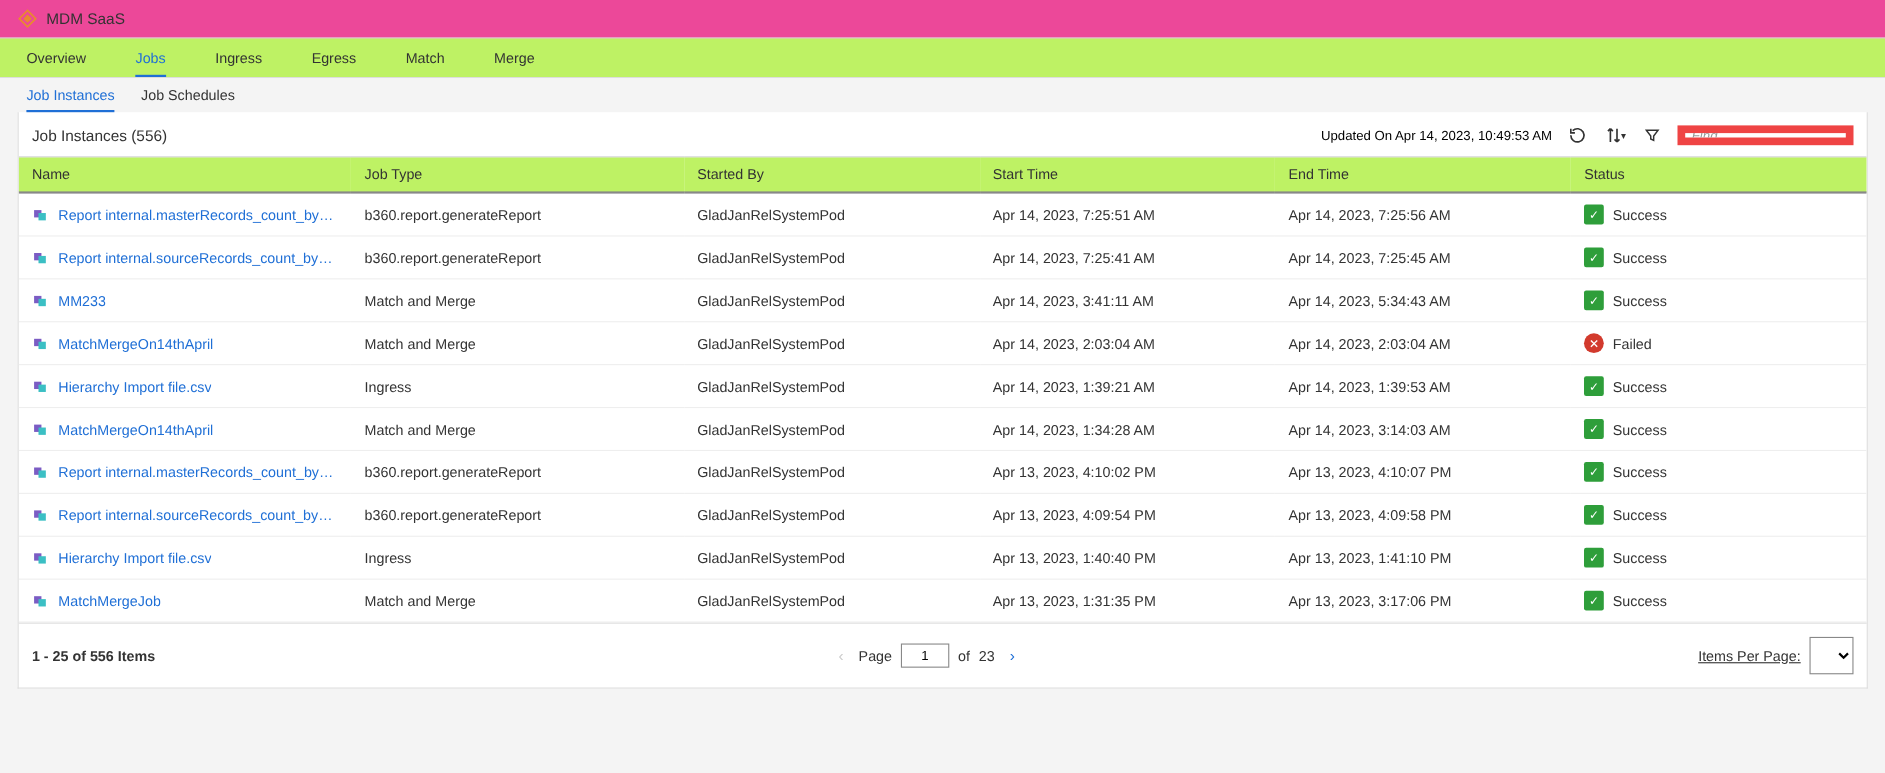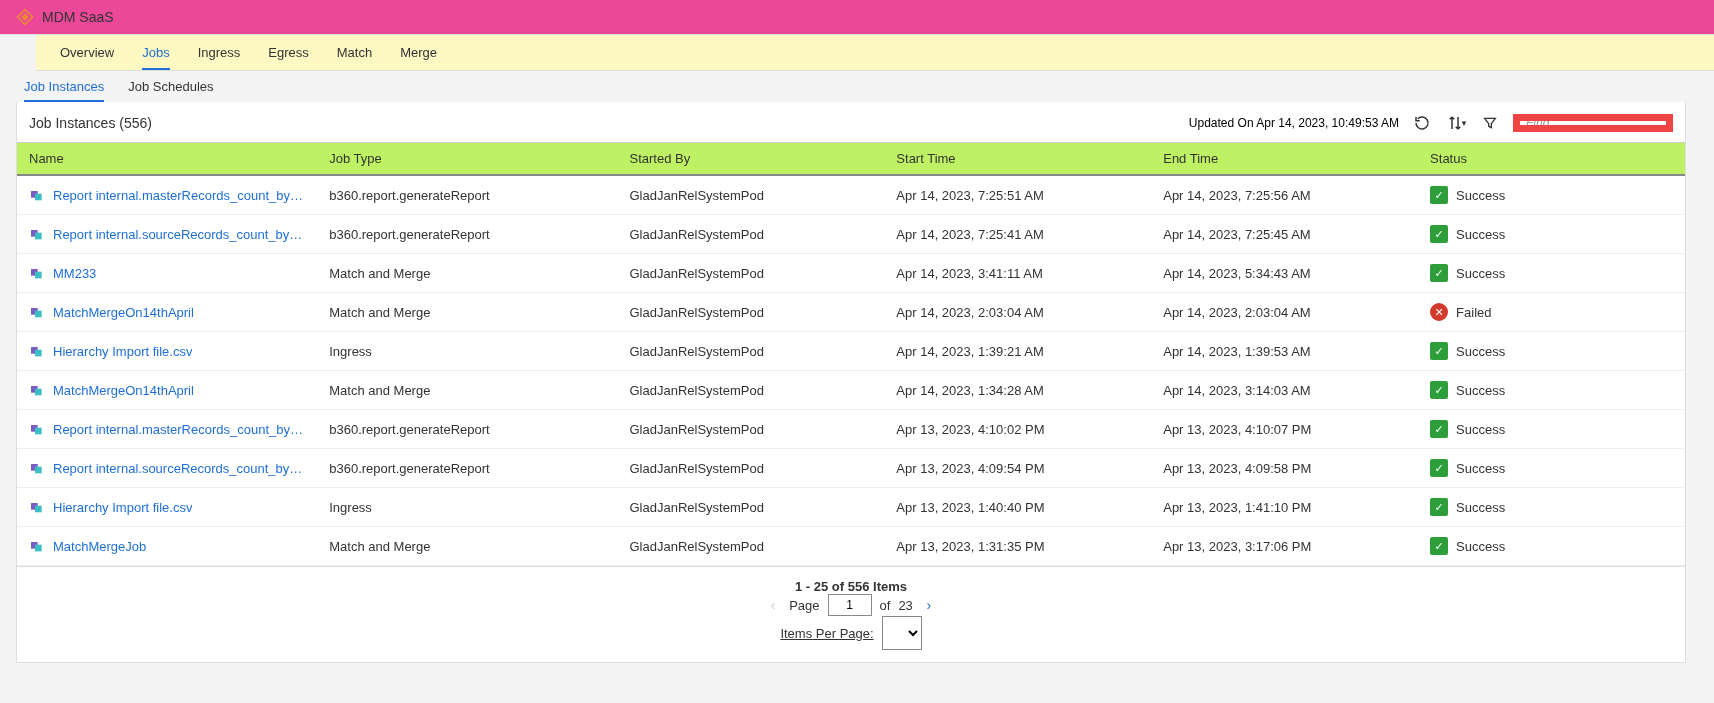--- a/index.html
+++ b/index.html
@@ -20,25 +20,24 @@
   .app-logo {
     width: 18px; height: 18px;
     margin-right: 8px;
     display: inline-flex;
     align-items: center;
     justify-content: center;
   }
   .app-title { font-size: 14px; color: #333; }
   .nav-tabs {
     display: flex;
-    gap: 28px;
+    gap: 45px;
     padding: 10px 24px 0 24px;
-    background: #fef9c3;
+    background: #bef264;
     border-bottom: 1px solid #ddd;
-    margin-left: 36px;
   }
   .nav-tab {
     padding-bottom: 8px;
     cursor: pointer;
     color: #333;
     font-size: 13px;
   }
   .nav-tab.active {
     color: #1f6fd6;
     border-bottom: 2px solid #1f6fd6;
@@ -53,21 +52,21 @@
   .sub-tab {
     padding-bottom: 6px;
     cursor: pointer;
     color: #333;
   }
   .sub-tab.active {
     color: #1f6fd6;
     border-bottom: 2px solid #1f6fd6;
   }
   .panel {
-    margin: 0 28px 16px 16px;
+    margin: 0 16px 16px 16px;
     background: #fff;
     border: 1px solid #ddd;
     border-top: none;
     padding: 0;
   }
   .panel-toolbar {
     display: flex;
     align-items: center;
     padding: 10px 12px 8px 12px;
     gap: 12px;
@@ -156,21 +155,20 @@
     flex-shrink: 0;
   }
   .status-badge.success { background: #2e9e3a; border-radius: 2px; }
   .status-badge.failed  { background: #d23a2d; border-radius: 50%; }
   .pager {
     display: flex;
     align-items: center;
     padding: 12px;
     border-top: 1px solid #ddd;
     font-size: 13px;
-    flex-direction: column;
   }
   .pager .summary { flex: 0 0 auto; font-weight: bold; }
   .pager .center {
     flex: 1;
     display: flex;
     align-items: center;
     justify-content: center;
     gap: 8px;
   }
   .pager .right {

